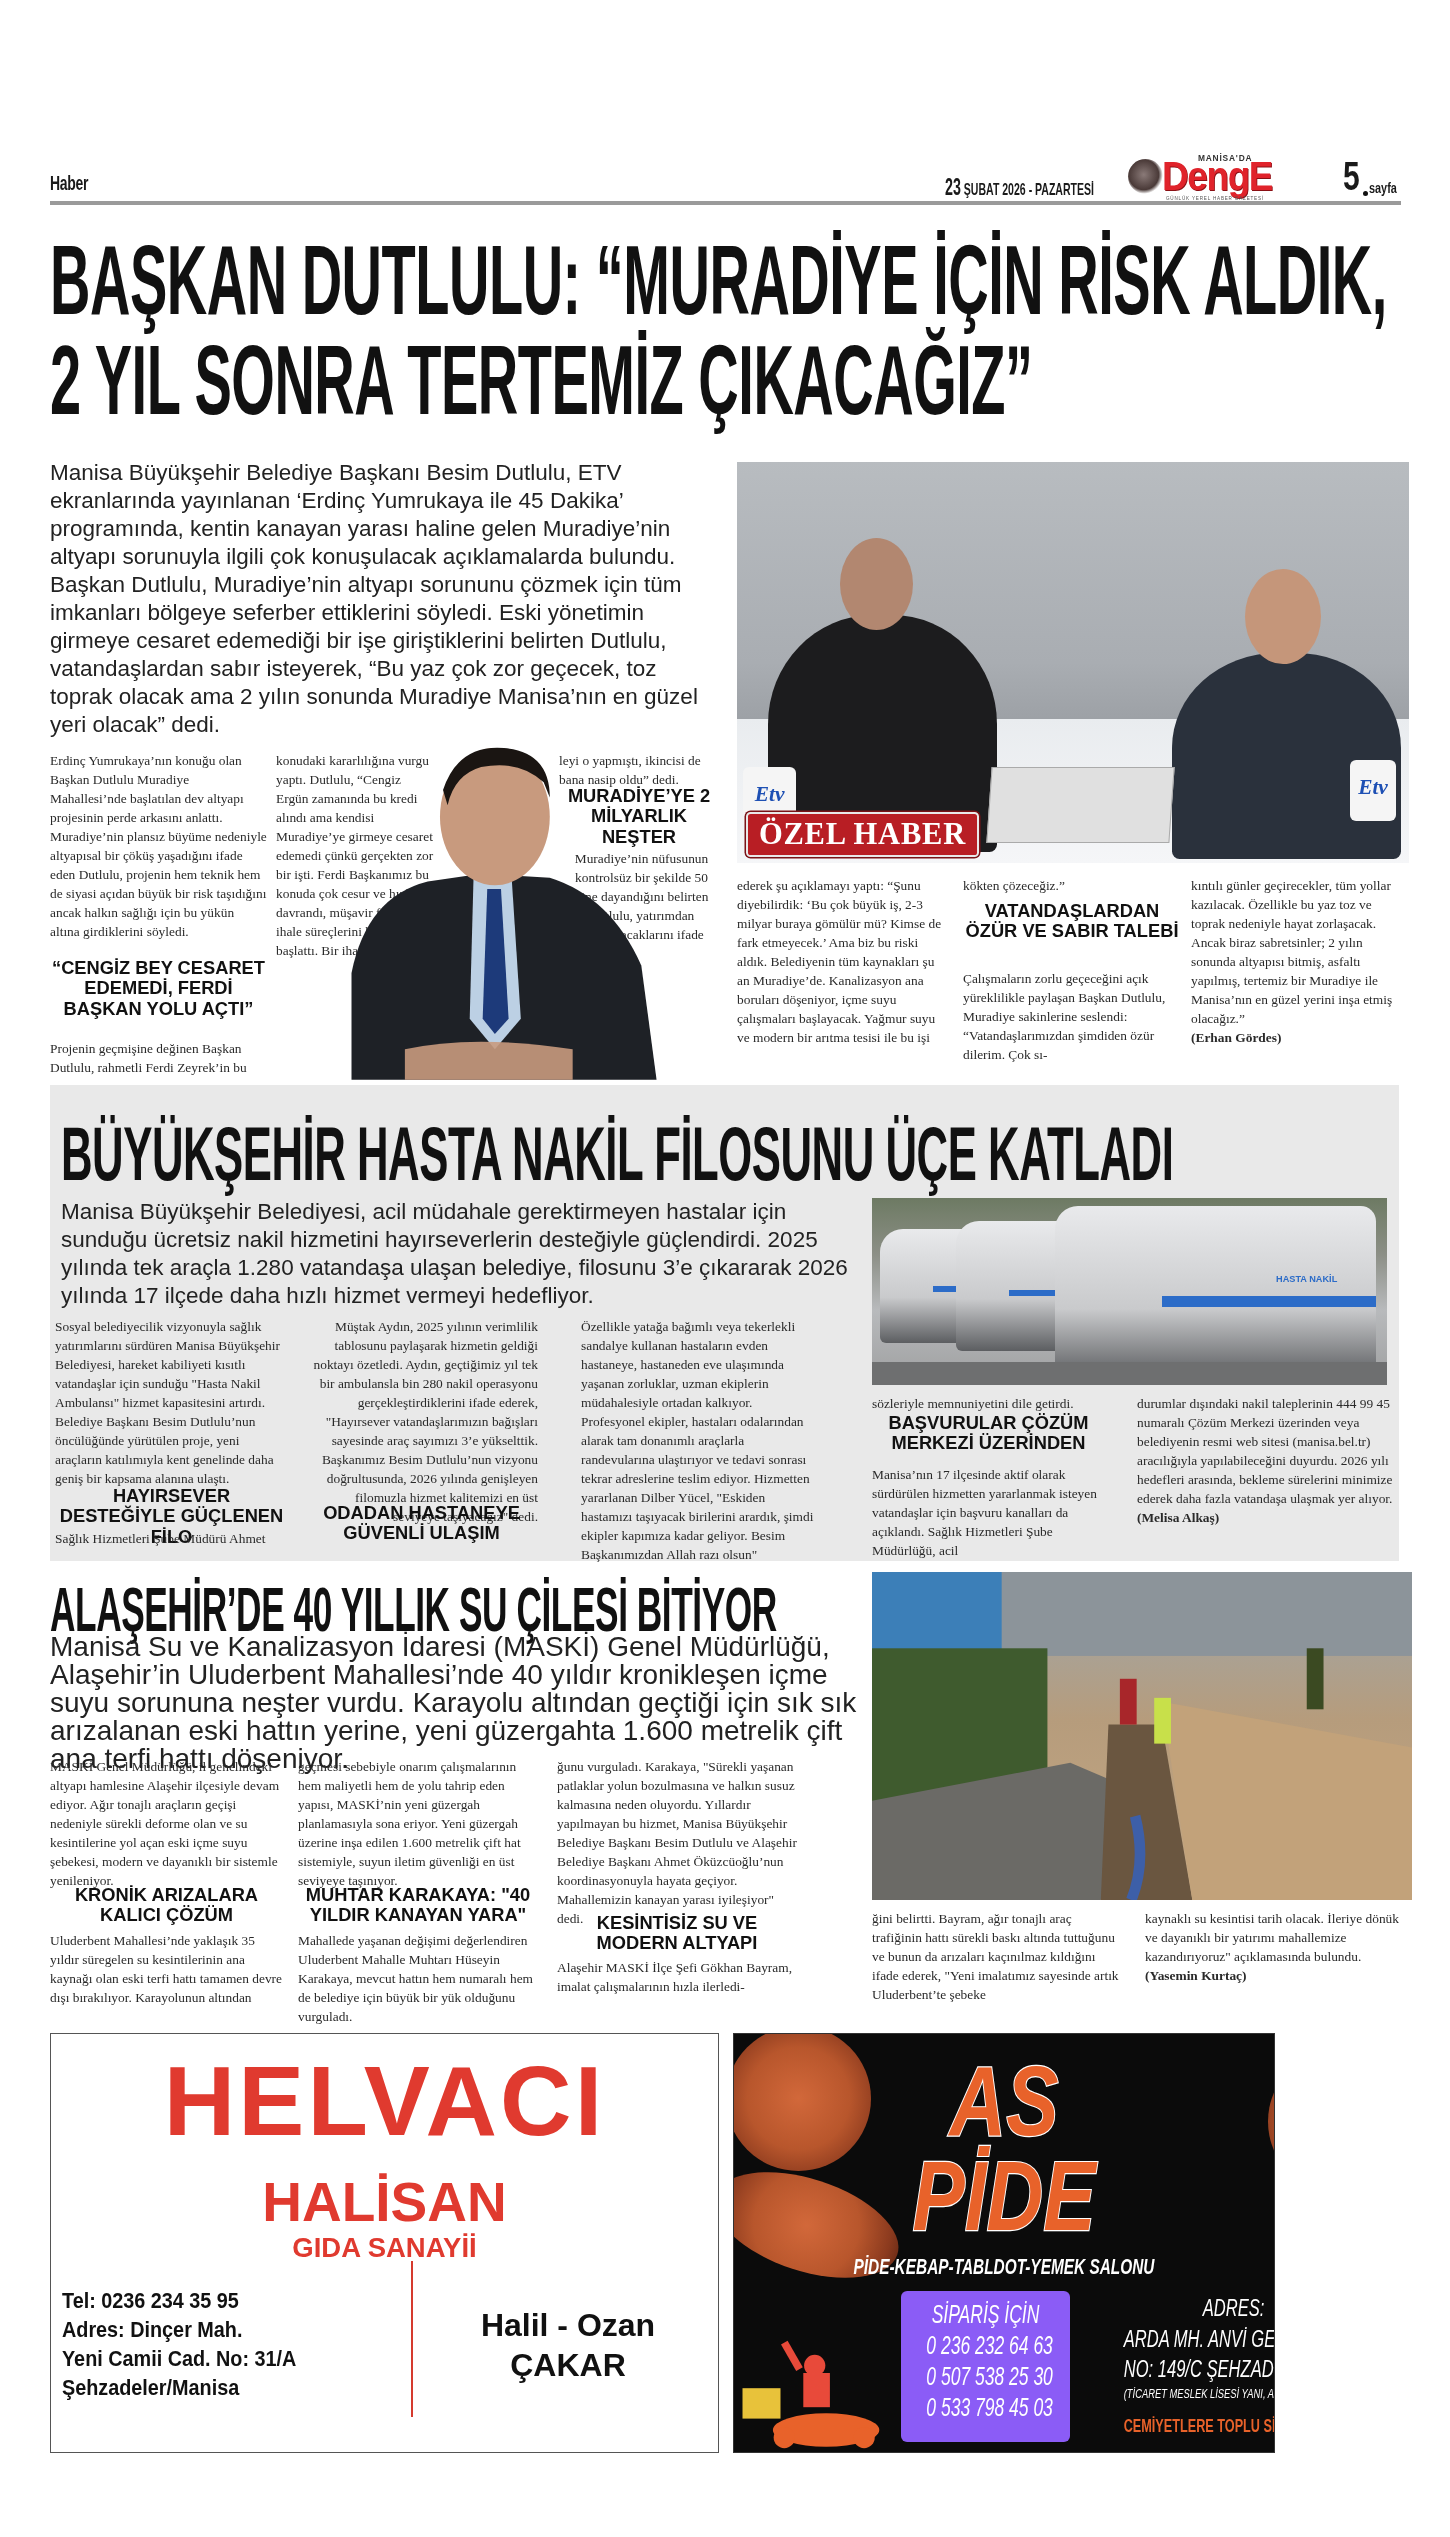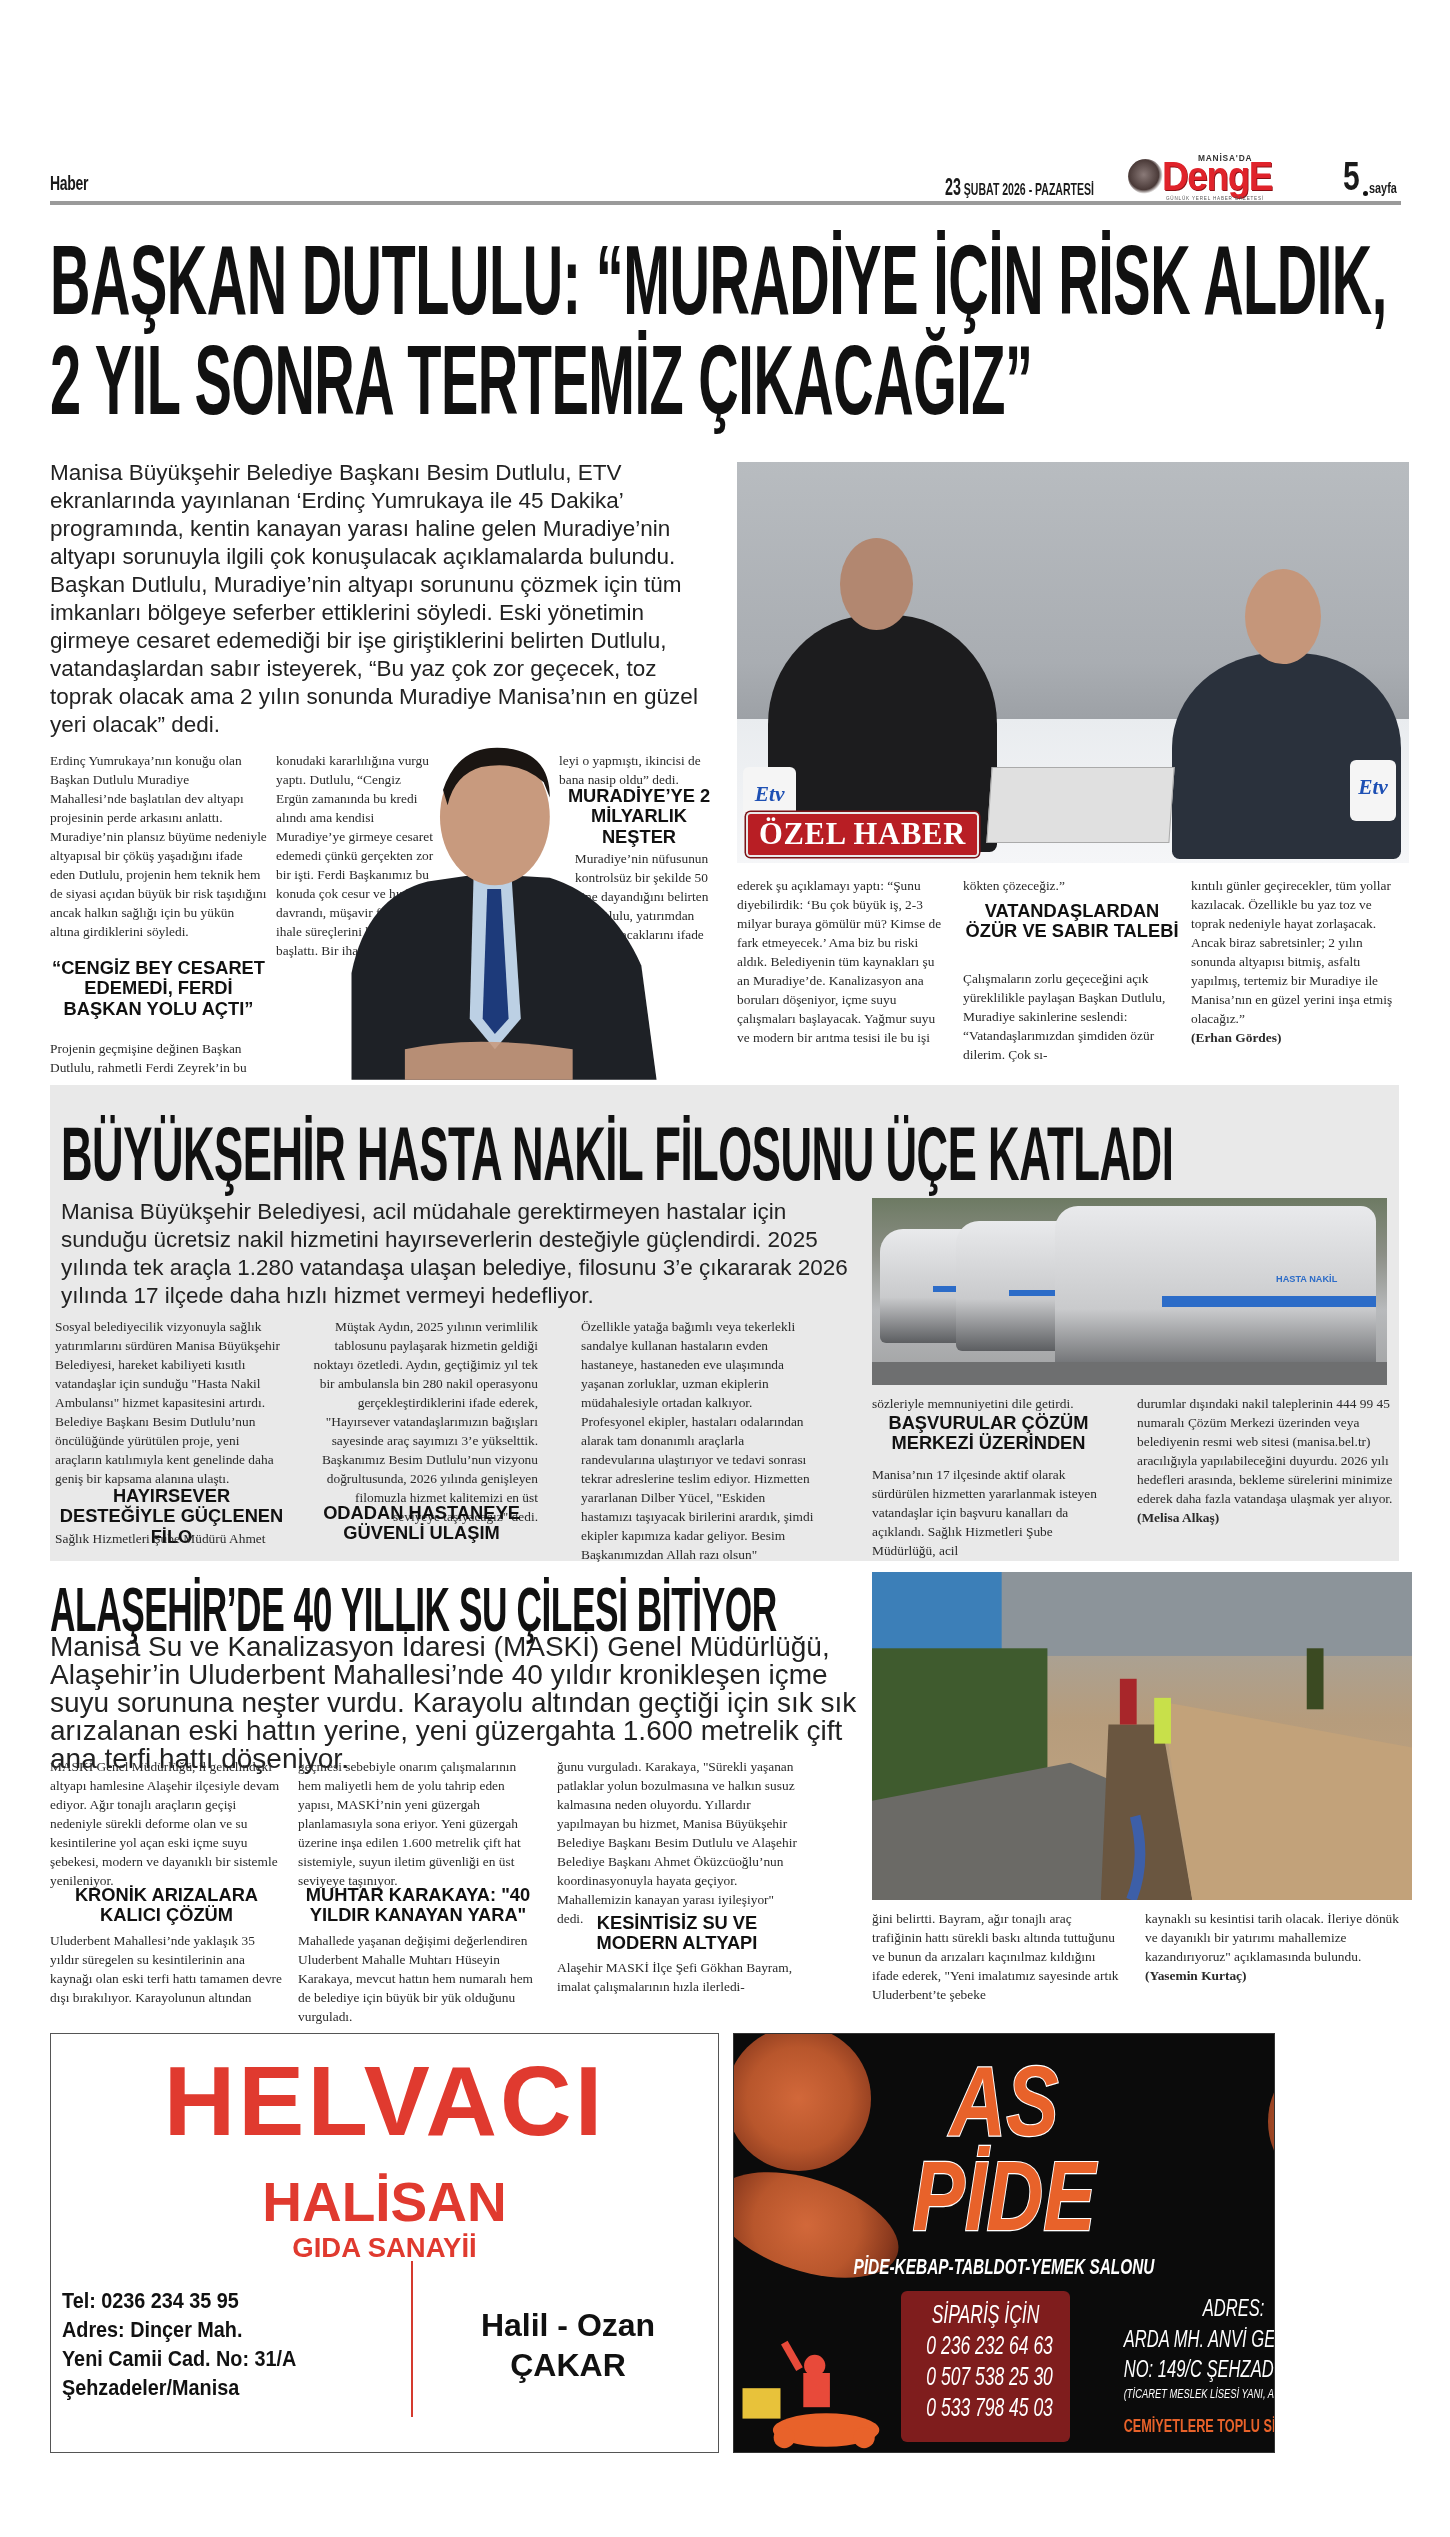--- a/index.html
+++ b/index.html
@@ -97,21 +97,21 @@
   .ad1-info { position: absolute; left: 10.7px; top: 252px; font-family: "Liberation Sans", sans-serif; font-weight: bold; font-size: 22px; line-height: 29px; color: #111; }
   .ad1-info div { transform: scaleX(0.9); transform-origin: left; white-space: nowrap; }
   .ad1-names { position: absolute; left: 365px; top: 271px; width: 304px; text-align: center; font-family: "Liberation Sans", sans-serif; font-weight: bold; font-size: 32px; line-height: 40px; color: #111; }
 
   .ad2 { left: 733px; top: 2033px; width: 542px; height: 420px; background: #0b0b0b; overflow: hidden; border: 0.8px solid #333; }
   .food { position: absolute; border-radius: 50%; background: radial-gradient(circle at 50% 50%, #d2683a 0%, #b8562c 50%, #8b3a1e 80%, #5a2412 100%); }
   .ad2-title { position: absolute; left: 0; width: 100%; text-align: center; font-family: "Liberation Sans", sans-serif; font-weight: 900; font-style: italic; color: #e8622a; line-height: 1; -webkit-text-stroke: 2.3px #fff; paint-order: stroke fill; transform: scaleX(0.8); }
   .ad2-title.t1 { top: 18.3px; font-size: 98px; }
   .ad2-title.t2 { top: 113px; font-size: 98px; }
   .ad2-tag { position: absolute; left: 0; width: 100%; top: 221px; text-align: center; font-family: "Liberation Sans", sans-serif; font-weight: bold; font-style: italic; color: #fff; font-size: 21.4px; transform: scaleX(0.72); white-space: nowrap; }
-  .ad2-order { position: absolute; left: 167px; top: 257px; width: 169px; height: 151px; background: #7f1d1d; border-radius: 6.1px; text-align: center; color: #fff; font-family: "Liberation Sans", sans-serif; font-style: italic; font-size: 25px; line-height: 31px; padding-top: 7.6px; }
+  .ad2-order { position: absolute; left: 167px; top: 257px; width: 169px; height: 151px; background: #8b5cf6; border-radius: 6.1px; text-align: center; color: #fff; font-family: "Liberation Sans", sans-serif; font-style: italic; font-size: 25px; line-height: 31px; padding-top: 7.6px; }
   .ad2-order div { transform: scaleX(0.7); white-space: nowrap; }
   .ad2-addr { position: absolute; left: 347px; top: 259px; width: 305px; text-align: center; color: #fff; font-family: "Liberation Sans", sans-serif; font-style: italic; font-size: 23px; line-height: 30.5px; }
   .ad2-addr div { transform: scaleX(0.72); white-space: nowrap; }
   .ad2-addr .note { font-size: 13px; line-height: 18.3px; }
   .ad2-bulk { position: absolute; left: 347px; top: 382px; width: 305px; text-align: center; color: #e8622a; font-family: "Liberation Sans", sans-serif; font-weight: 900; font-size: 17.6px; transform: scaleX(0.72); white-space: nowrap; }
   .scooter { position: absolute; left: 7.6px; top: 301px; width: 153px; height: 114px; }
 </style>
 </head>
 <body>
 

